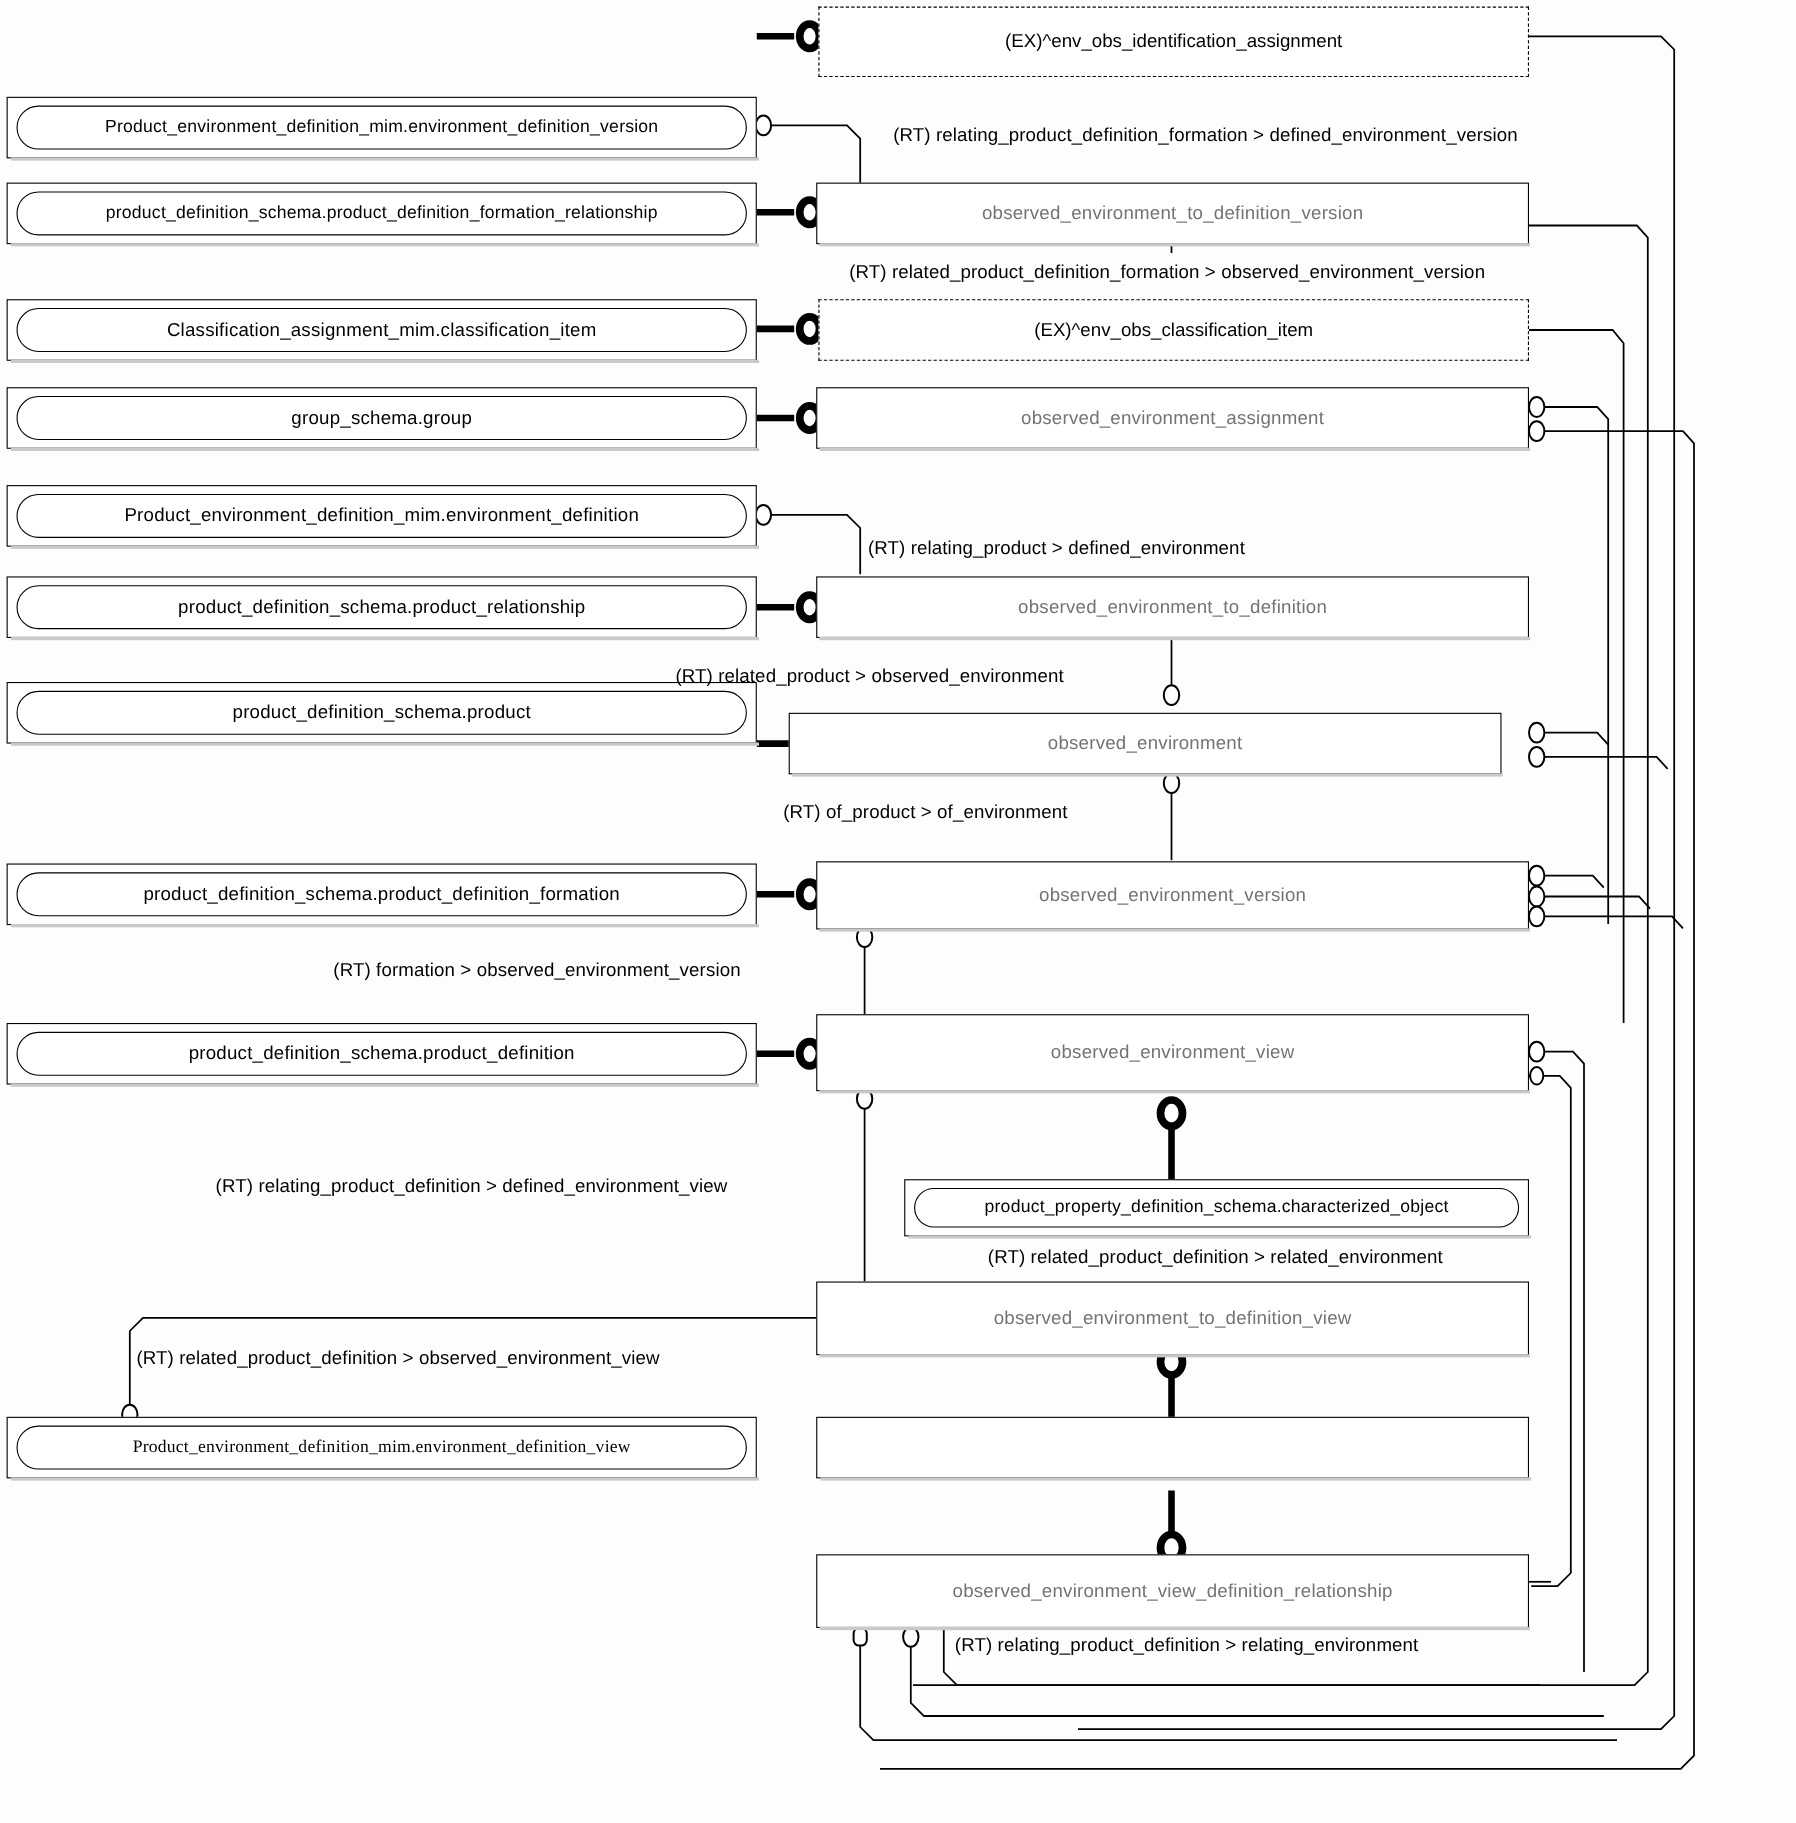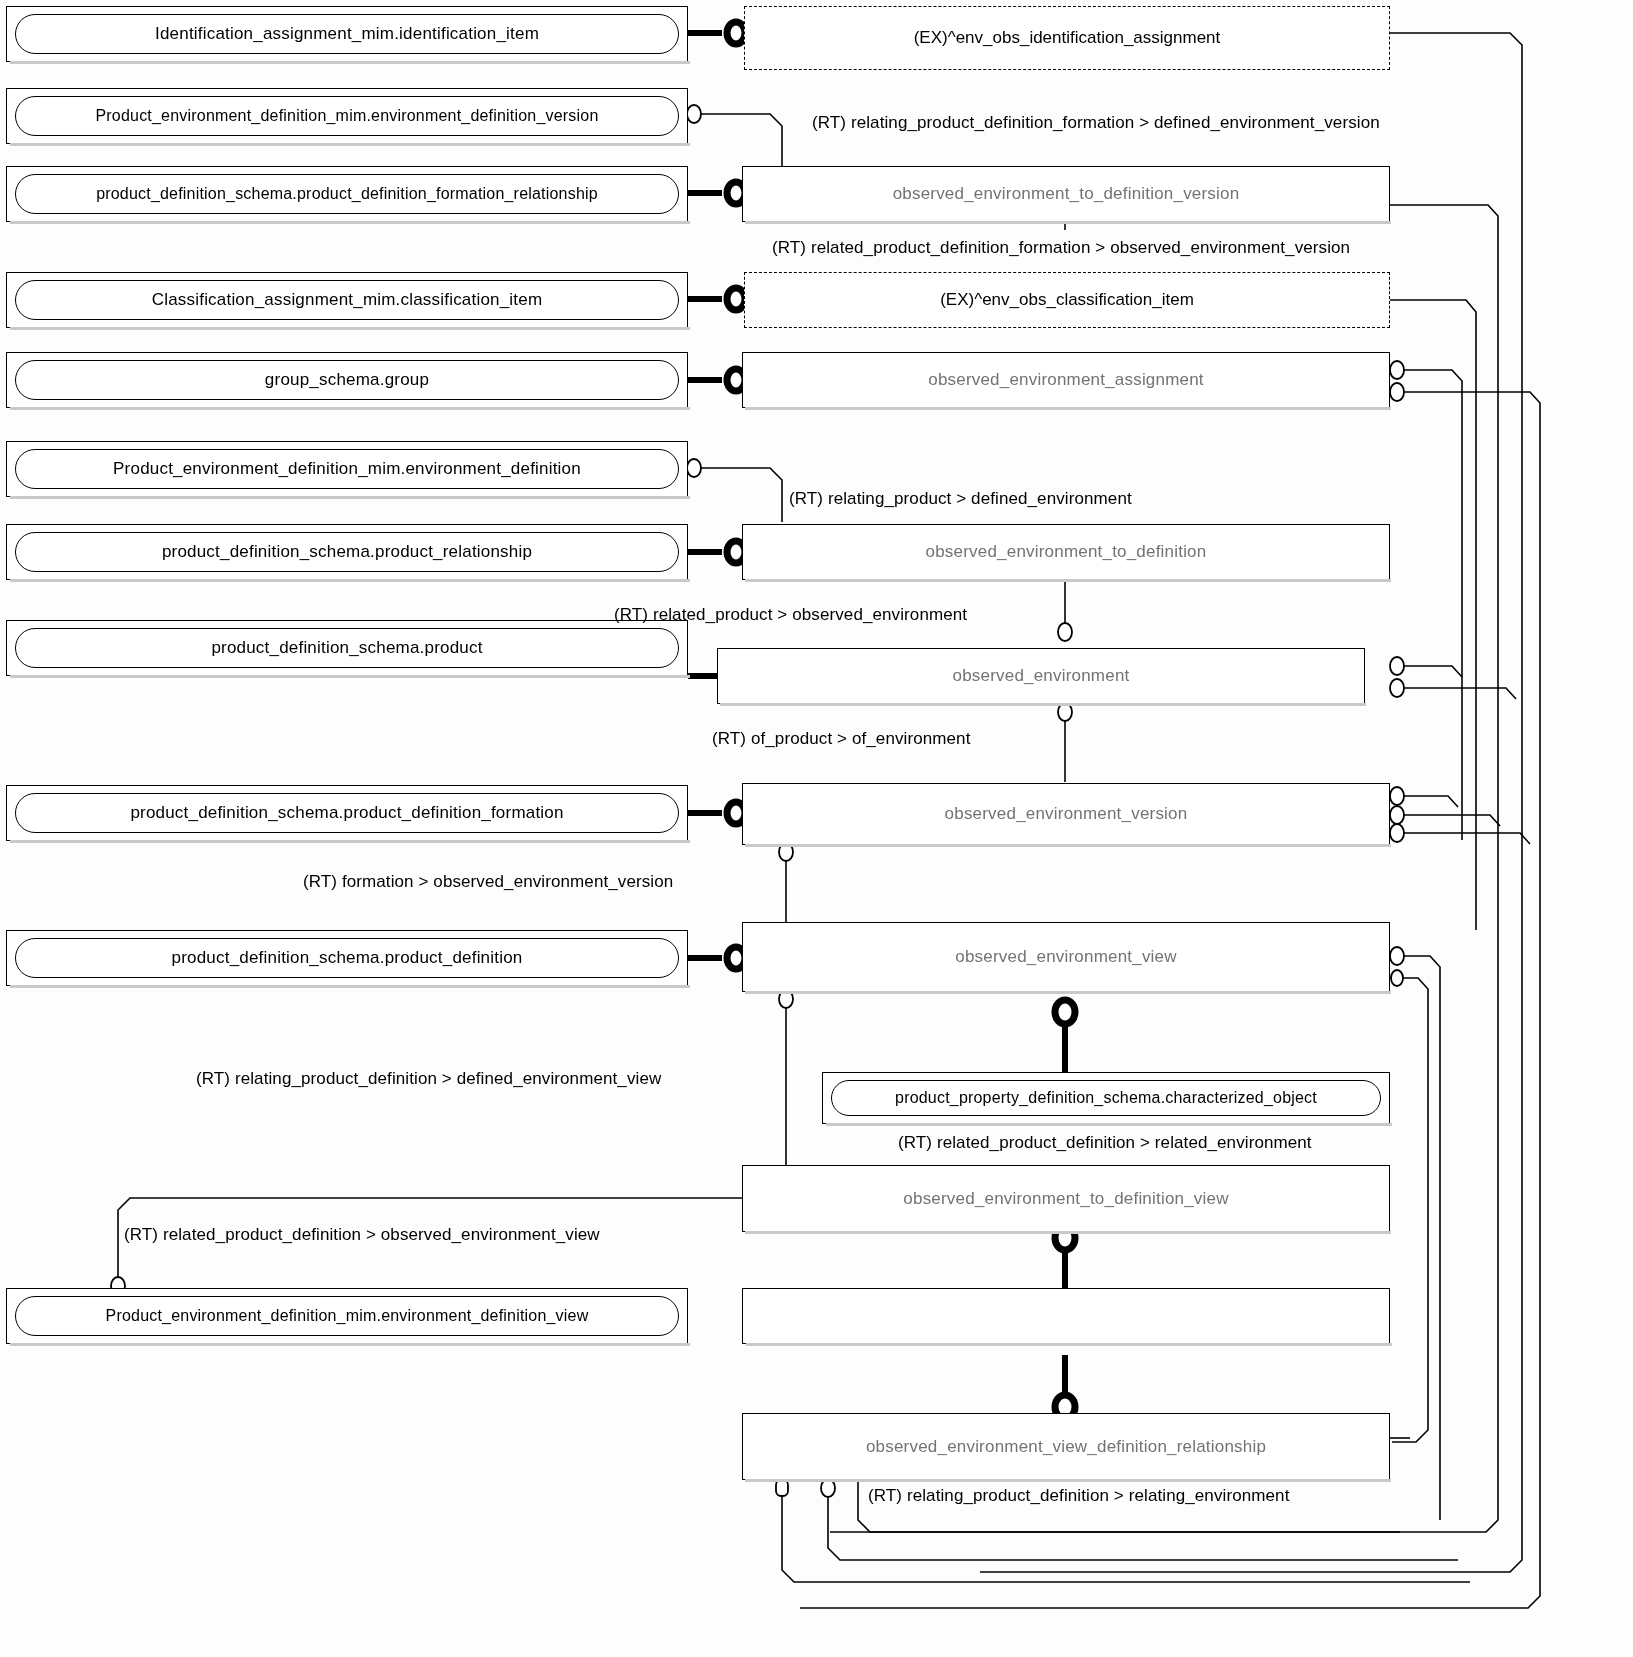--- a/index.html
+++ b/index.html
@@ -120,24 +120,20 @@
       <path d="M1390 1438 L1410 1438"></path>
 
       <path d="M782 1480 L782 1570 L794 1582 L1470 1582"></path>
       <rect x="776" y="1480" width="12" height="16" rx="5" fill="#fff" stroke="#000" stroke-width="1.8"></rect>
       <path d="M828 1480 L828 1548 L840 1560 L1458 1560"></path>
       <ellipse cx="828" cy="1488" rx="7" ry="9" fill="#fff" stroke="#000" stroke-width="1.8"></ellipse>
       <path d="M858 1480 L858 1520 L870 1532 L1400 1532"></path>
     </g>
   </svg>
 
-  <div class="mim" style="left:6px;  top:6px;   width:682px; height:56px;">
-    <div class="inner">Identification_assignment_mim.identification_item</div>
-    <div class="shadow"></div>
-  </div>
 
   <div class="mim" style="left:6px;  top:88px;  width:682px; height:56px;">
     <div class="inner" style="font-size:16px;">Product_environment_definition_mim.environment_definition_version</div>
     <div class="shadow"></div>
   </div>
 
   <div class="mim" style="left:6px;  top:166px; width:682px; height:56px;text-decoration:underline;">
     <div class="inner" style="font-size:16px;">product_definition_schema.product_definition_formation_relationship</div>
     <div class="shadow"></div>
   </div>
@@ -170,21 +166,21 @@
   <div class="mim" style="left:6px;  top:785px; width:682px; height:56px;">
     <div class="inner">product_definition_schema.product_definition_formation</div>
     <div class="shadow"></div>
   </div>
 
   <div class="mim" style="left:6px;  top:930px; width:682px; height:56px;">
     <div class="inner">product_definition_schema.product_definition</div>
     <div class="shadow"></div>
   </div>
 
-  <div class="mim" style="left:6px;  top:1288px; width:682px; height:56px;">
+  <div class="mim" style="left:6px;  top:1288px; width:682px; height:56px;font-family:Liberation Serif, serif;">
     <div class="inner" style="font-size:16px;">Product_environment_definition_mim.environment_definition_view</div>
     <div class="shadow"></div>
   </div>
 
   <div class="mim" style="left:822px; top:1072px; width:568px; height:52px;">
     <div class="inner" style="font-size:16px;height:34px;">product_property_definition_schema.characterized_object</div>
     <div class="shadow"></div>
   </div>
 
   <div class="mim" style="left:742px; top:1288px; width:648px; height:56px;">

